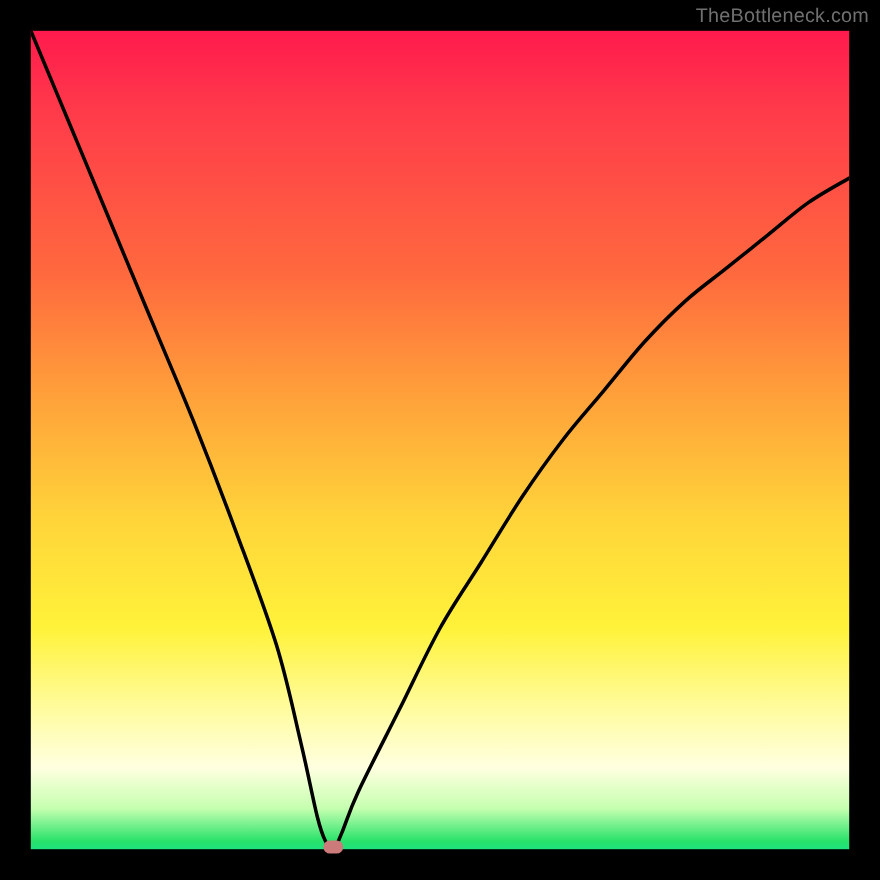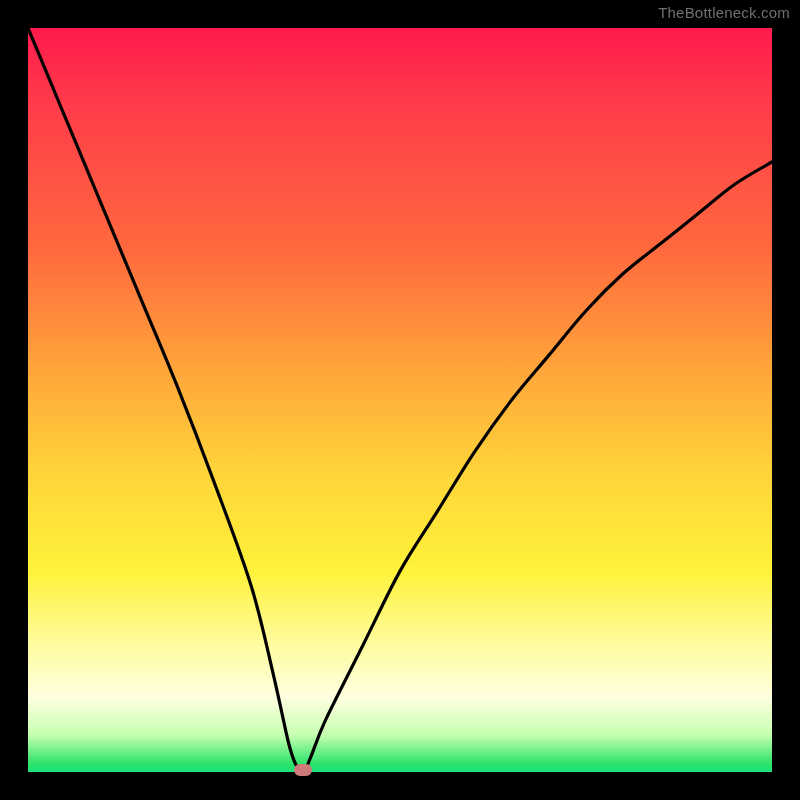--- a/index.html
+++ b/index.html
@@ -39,21 +39,21 @@
       #29e26a 99%,
       #1de27d 100%
     );
   }
   .watermark {
     position: absolute;
     top: 4px;
     right: 10px;
     color: #707070;
     font-family: Arial, Helvetica, sans-serif;
-    font-size: 15px;
+    font-size: 18px;
     letter-spacing: 0.2px;
   }
   svg.curve {
     position: absolute;
     left: 0;
     top: 0;
     width: 744px;
     height: 744px;
     pointer-events: none;
   }

